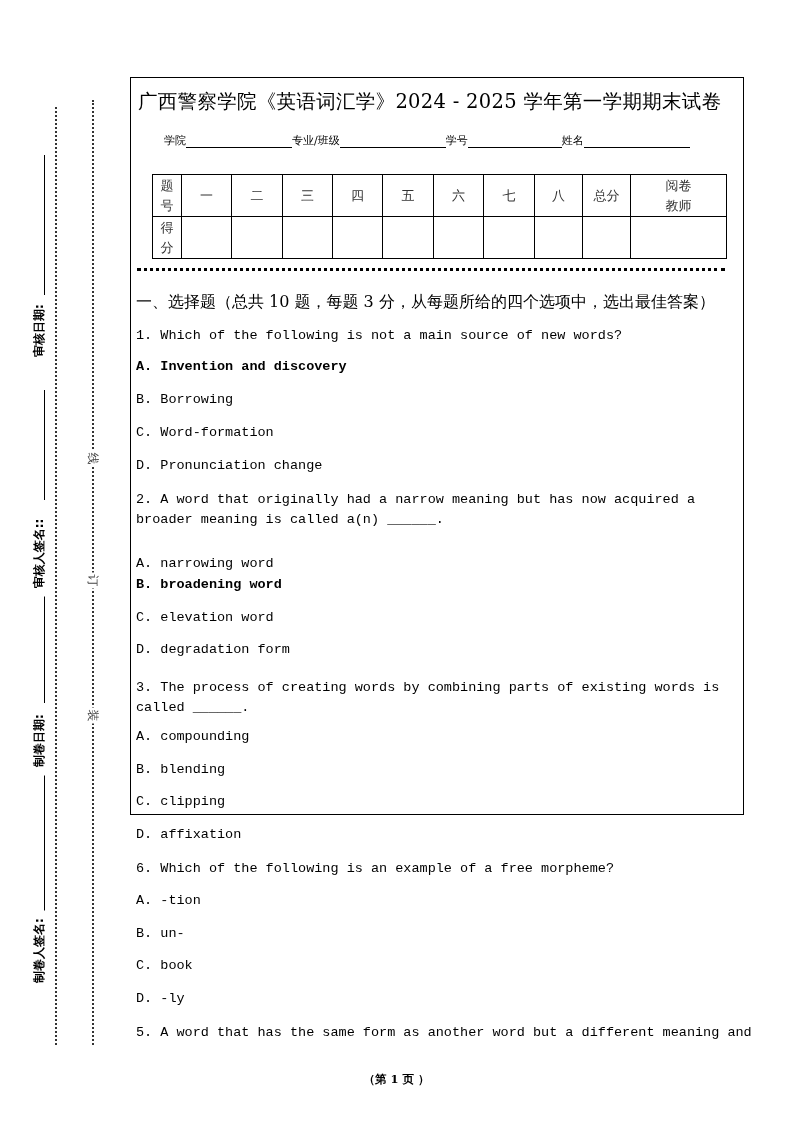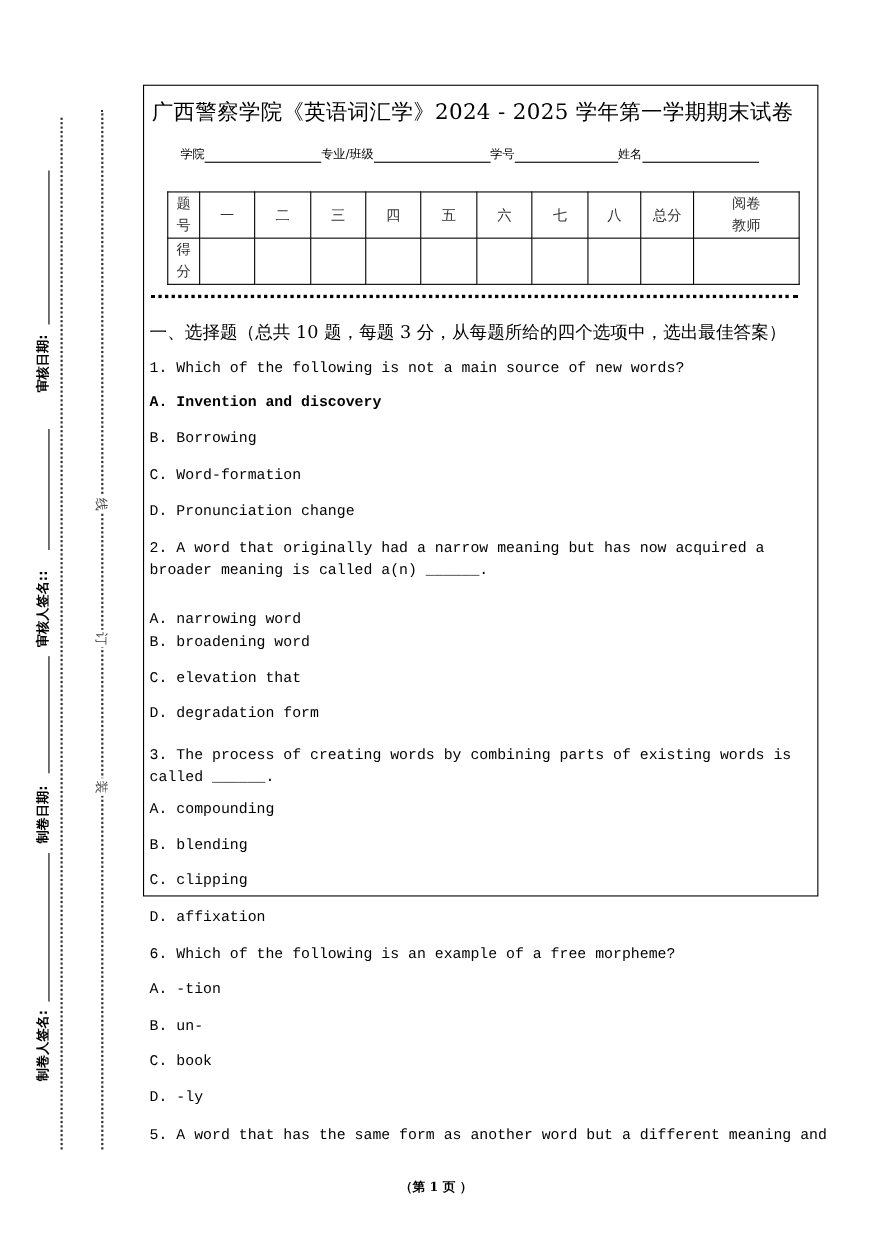--- a/index.html
+++ b/index.html
@@ -124,22 +124,22 @@
   <div class="section-head">一、选择题（总共 10 题，每题 3 分，从每题所给的四个选项中，选出最佳答案）</div>
 
   <div class="q" style="top:248px;">1. Which of the following is not a main source of new words?</div>
   <div class="opt" style="top:281px;font-weight:bold;">A. Invention and discovery</div>
   <div class="opt" style="top:314px;">B. Borrowing</div>
   <div class="opt" style="top:347px;">C. Word-formation</div>
   <div class="opt" style="top:380px;">D. Pronunciation change</div>
 
   <div class="q wrap" style="top:412px;">2. A word that originally had a narrow meaning but has now acquired a broader meaning is called a(n) ______.</div>
   <div class="opt" style="top:478px;">A. narrowing word</div>
-  <div class="opt" style="top:499px;">B. broadening word</div>
-  <div class="opt" style="top:532px;">C. elevation that</div>
+  <div class="opt" style="top:499px;font-weight:bold;">B. broadening word</div>
+  <div class="opt" style="top:532px;">C. elevation word</div>
   <div class="opt" style="top:564px;">D. degradation form</div>
 
   <div class="q wrap" style="top:600px;">3. The process of creating words by combining parts of existing words is called ______.</div>
   <div class="opt" style="top:651px;">A. compounding</div>
   <div class="opt" style="top:684px;">B. blending</div>
   <div class="opt" style="top:716px;">C. clipping</div>
   <div class="opt" style="top:749px;">D. affixation</div>
 
   <div class="q" style="top:781px;">6. Which of the following is an example of a free morpheme?</div>
   <div class="opt" style="top:815px;">A. -tion</div>

